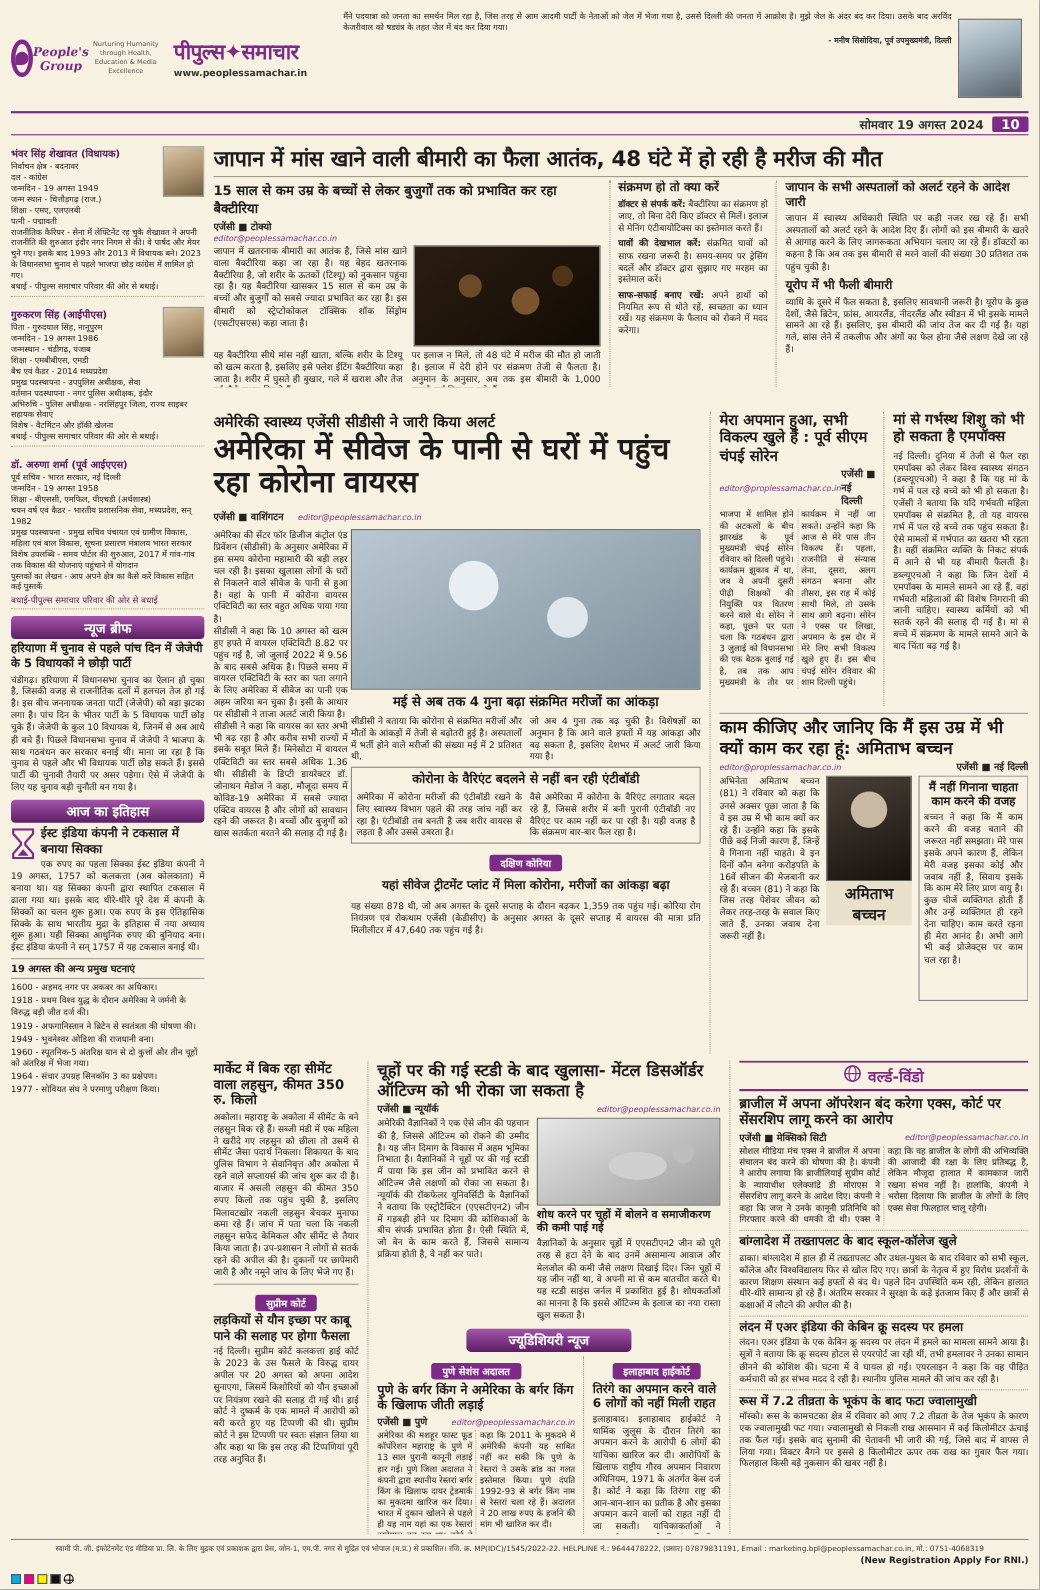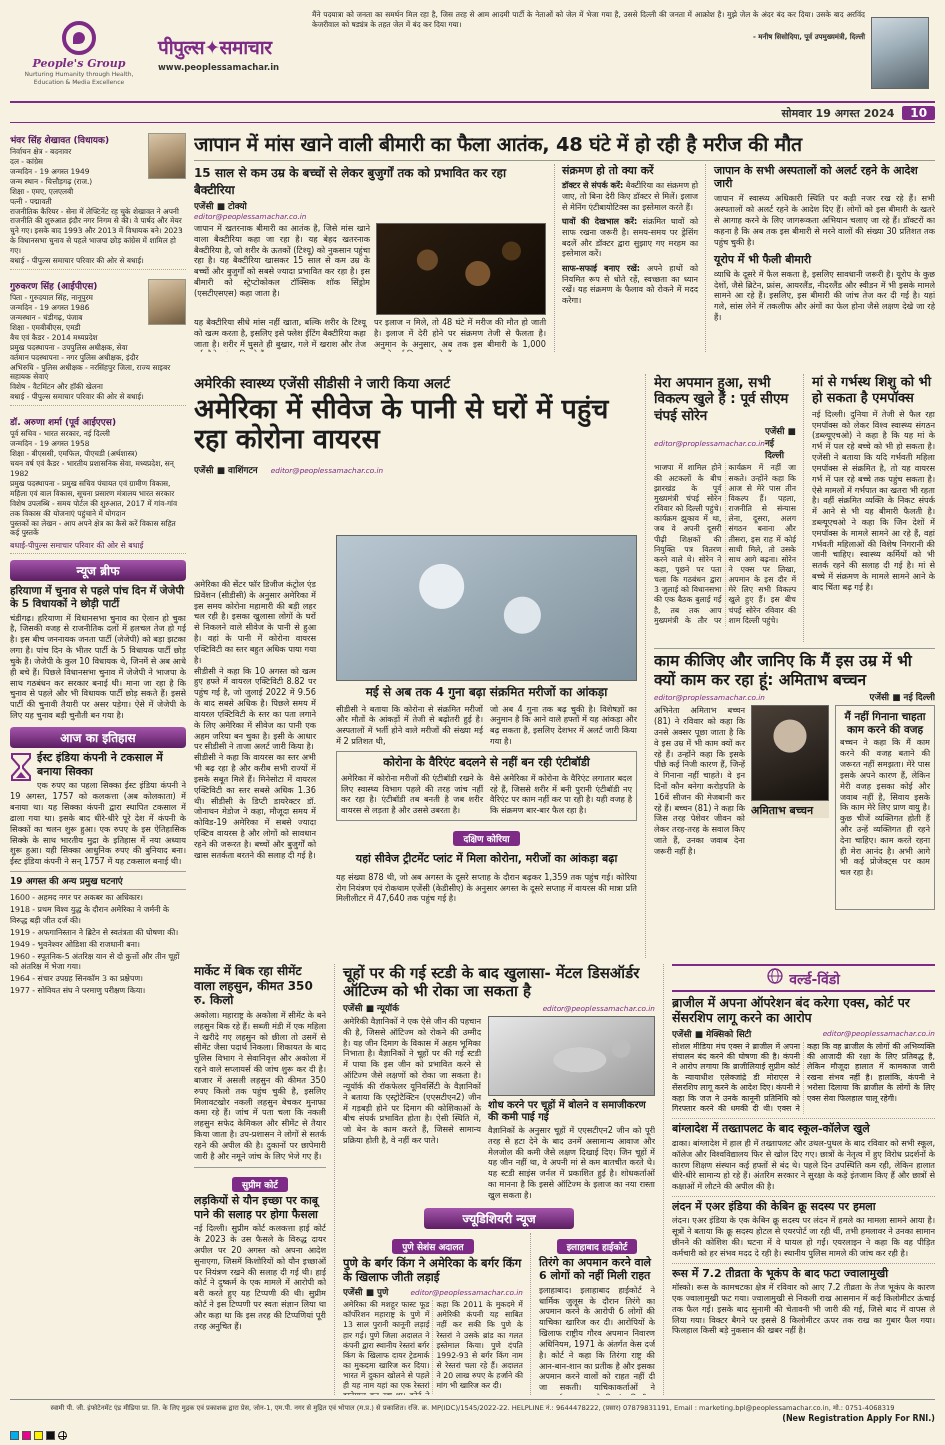--- a/index.html
+++ b/index.html
@@ -3,21 +3,21 @@
 <meta charset="utf-8">
 <style>
   * { margin:0; padding:0; box-sizing:border-box; }
   html,body { background:#8a8a8a; }
   body { display:flex; justify-content:center; font-family:"DejaVu Sans","Liberation Sans",sans-serif; }
   .page { position:relative; width:945px; height:1445px; background:#f6f1e0; color:#1c1c1c; overflow:hidden; box-shadow:0 0 12px rgba(0,0,0,.5); }
   :root { --purple:#7d2b86; --purple-dk:#5c1e63; }
 
   
   .mast { position:absolute; top:6px; left:10px; right:10px; height:94px; display:flex; gap:10px; }
-  .logo-wrap { width:138px; display:flex; flex-direction:column; align-items:center; justify-content:center; text-align:center; }
+  .logo-wrap { width:138px; display:flex; align-items:center; justify-content:center; text-align:center; }
   .logo-ring { width:34px; height:34px; border:4px solid var(--purple); border-radius:50%; display:flex; align-items:center; justify-content:center; }
   .logo-ring span { width:12px; height:12px; background:var(--purple); border-radius:50% 50% 50% 0; }
   .logo-title { font-family:"DejaVu Serif","Liberation Serif",serif; font-style:italic; color:var(--purple); font-size:11px; font-weight:bold; margin-top:2px; }
   .logo-tag { font-size:6px; color:#555; line-height:1.3; }
   .paper-wrap { width:138px; display:flex; flex-direction:column; justify-content:center; }
   .paper-name { color:var(--purple); font-weight:bold; font-size:19px; letter-spacing:-.5px; }
   .paper-site { font-size:8.5px; font-weight:bold; color:#333; margin-top:2px; }
   .quote-box { flex:1; display:flex; gap:6px; padding:4px 6px; }
   .quote-text-wrap { flex:1; }
   .quote-text { font-size:7.4px; line-height:1.35; text-align:justify; color:#222; }
@@ -91,21 +91,21 @@
   .jbox-cols .bt { flex:1; }
   .jz2 { width:152px; border-left:1px dotted #a99; border-right:1px dotted #a99; padding:0 7px; }
   .blt { font-size:8.1px; line-height:1.32; text-align:justify; margin-bottom:4px; }
   .jz3 { flex:1; }
 
   
   .rowb { display:flex; gap:8px; height:584px; overflow:hidden; }
   .america { width:452px; border-right:1px dotted #a99; padding-right:8px; display:flex; flex-direction:column; }
   .kicker { font-size:13.5px; font-weight:bold; }
   .am-hl { font-size:27px; font-weight:bold; line-height:1.12; margin:2px 0; }
-  .am-grid { display:flex; gap:20px; flex:1; overflow:hidden; margin-top:2px;align-items:center; }
+  .am-grid { display:flex; gap:3px; flex:1; overflow:hidden; margin-top:2px; }
   .am-left { width:122px; white-space:pre-line; }
   .am-right { flex:1; display:flex; flex-direction:column; gap:4px; }
   .am-img { height:146px;
     background:radial-gradient(circle at 35% 35%, #e8eef2 0 22px, transparent 23px),
                radial-gradient(circle at 62% 55%, #dfe7ec 0 18px, transparent 19px),
                linear-gradient(150deg,#b9c7d1,#7e909c); }
   .am-box-title { font-size:12px; font-weight:bold; text-align:center; line-height:1.2; }
   .two-col { display:flex; gap:7px; }
   .two-col .bt { flex:1; }
   .anti-box { border:1px solid #888; padding:4px; }
@@ -121,21 +121,21 @@
   .mpox { flex:1; }
   .mpox-hl { font-size:13px; font-weight:bold; line-height:1.22; margin-bottom:3px; }
   .amitabh { flex:1; border-top:1px solid #999; padding-top:3px; overflow:hidden; }
   .ami-hl { font-size:15.5px; font-weight:bold; line-height:1.2; }
   .ami-grid { display:flex; gap:6px; margin-top:2px; height:205px; overflow:hidden; }
   .ami-text { flex:1; }
   .ami-photo-col { width:78px; }
   .ami-photo { width:78px; height:96px;
     background:radial-gradient(circle at 50% 32%, #c9b8a4 0 16px, transparent 17px),
                linear-gradient(160deg,#4a4038,#17120e); }
-  .ami-cap { font-size:11px; font-weight:bold; background:#e8e0ca; padding:1px 0; }
+  .ami-cap { font-size:14px; font-weight:bold; text-align:center; background:#e8e0ca; padding:1px 0; }
   .ami-box { width:100px; border:1px solid #888; padding:4px; }
   .ami-box-title { font-size:10.5px; font-weight:bold; text-align:center; line-height:1.2; margin-bottom:2px; }
 
   
   .rowc { display:flex; gap:8px; flex:1; overflow:hidden; }
   .c1 { width:132px; display:flex; flex-direction:column; overflow:hidden; }
   .garlic-hl { font-size:12px; font-weight:bold; line-height:1.22; margin-bottom:2px; }
   .supreme { margin-top:6px; border-top:1px solid #999; padding-top:3px; }
   .court-hl { font-size:11px; font-weight:bold; line-height:1.22; margin:2px 0; }
   .tab-center { text-align:center; margin:2px 0; }

